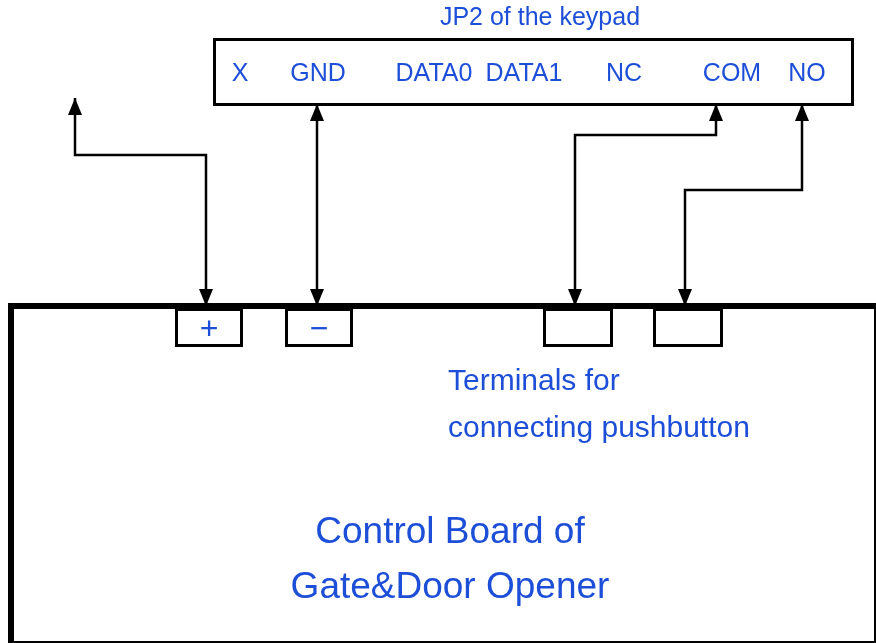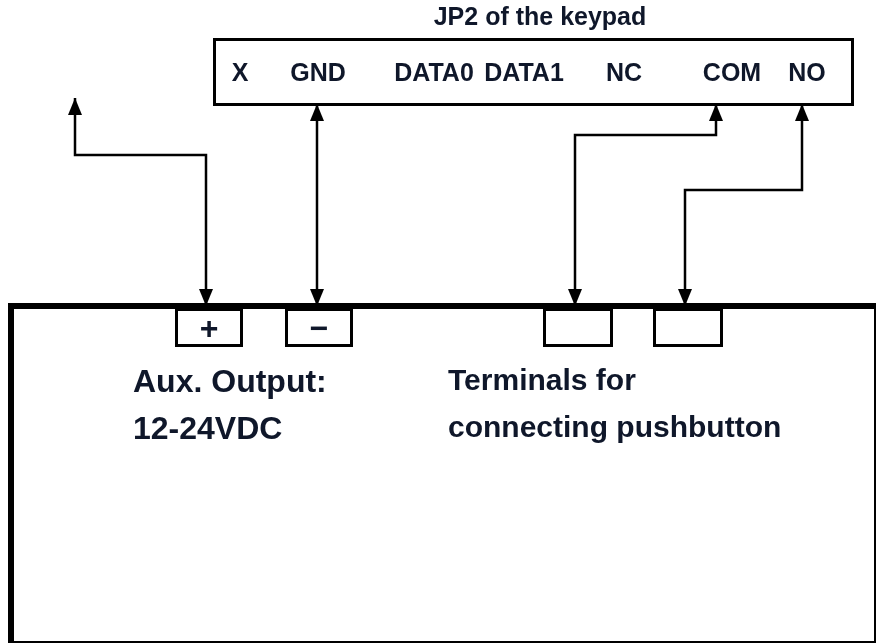--- a/index.html
+++ b/index.html
@@ -1,19 +1,19 @@
 <!DOCTYPE html>
 <html><head>
 <meta charset="utf-8">
 <style>
   html, body { margin: 0; padding: 0; background: #ffffff; }
   .diagram {
     position: relative; width: 876px; height: 643px;
-    background: #ffffff; color: #0f172a;
-    font-family: "Liberation Sans", sans-serif; overflow: hidden; font-weight: bold;
+    background: #ffffff; color: #1d4ed8;
+    font-family: "Liberation Sans", sans-serif; overflow: hidden;
   }
   .wires { position: absolute; left: 0; top: 0; width: 876px; height: 643px; pointer-events: none; }
 
   .jp2-title {
     position: absolute; left: 540px; top: 2px; transform: translateX(-50%);
     font-size: 25px; white-space: nowrap;
   }
   .red-label {
     position: absolute; left: 28px; top: 36px;
     font-size: 23px; line-height: 27px; white-space: pre-line;
@@ -86,20 +86,20 @@
     <span class="term t6">NO</span>
   </div>
 
   <div class="control-board"></div>
 
   <div class="tbox plus">+</div>
   <div class="tbox minus">−</div>
   <div class="tbox pb1"></div>
   <div class="tbox pb2"></div>
 
-  <div class="aux-label">Aux. Output:
-12-24VDC</div>
 
   <div class="pb-label">Terminals for
 connecting pushbutton</div>
 
+  <div class="board-title">Control Board of
+Gate&amp;Door Opener</div>
 
 </div>
 
 </body></html>

